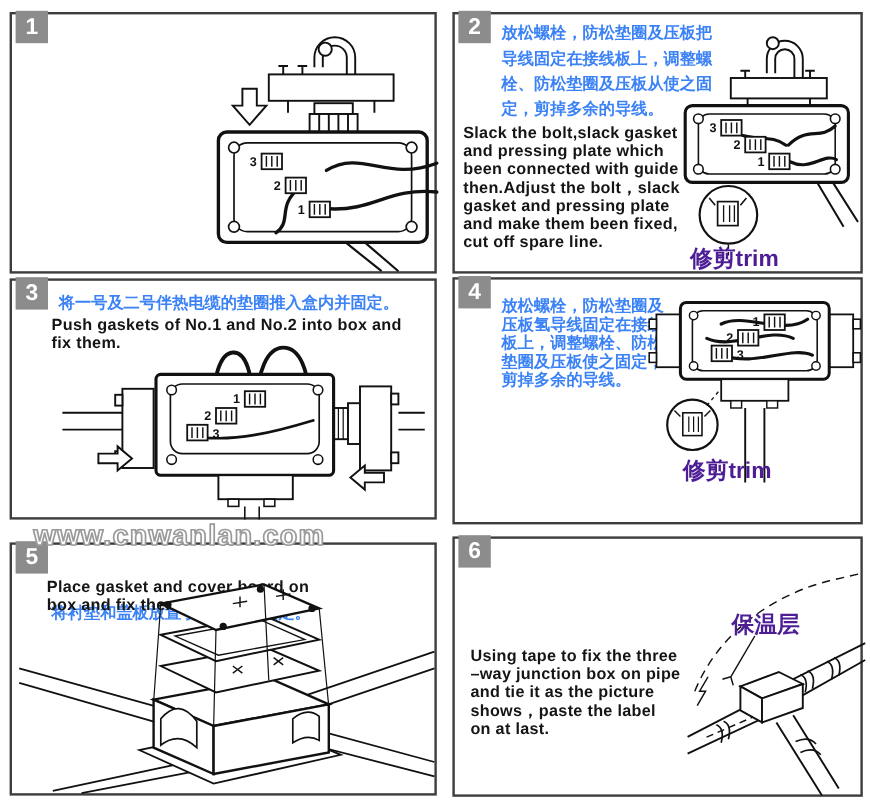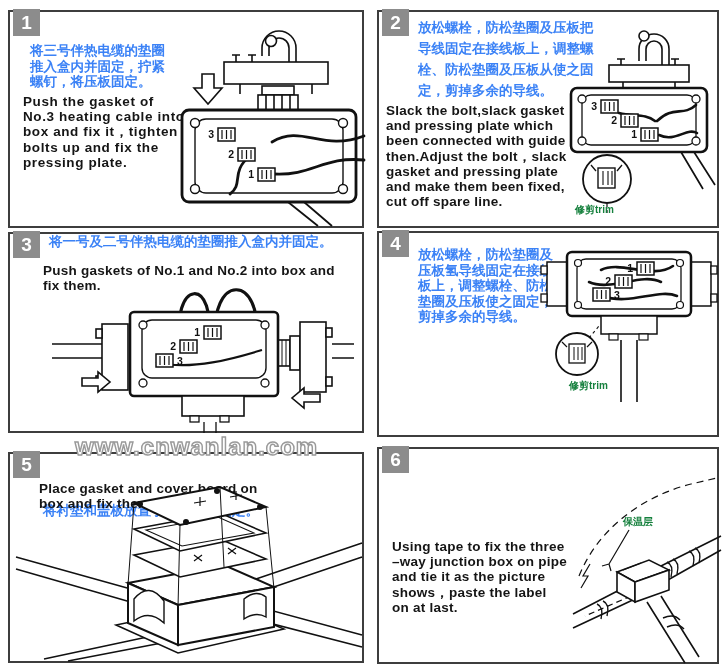--- a/index.html
+++ b/index.html
@@ -7,53 +7,45 @@
         font-family:"Liberation Sans",sans-serif;}
   .panel{position:absolute;border:2px solid #3d3d3d;background:#fff;box-sizing:border-box;}
   .badge{position:absolute;top:-3px;left:3px;width:27px;height:27px;background:#8c8c8c;
          color:#fff;font-weight:700;font-size:19px;line-height:27px;text-align:center;}
   .cn{position:absolute;font-weight:700;color:#3b82f6;white-space:pre-line;
       font-size:13.5px;line-height:15.6px;}
   .cn-wide{line-height:21px;}
   .en{position:absolute;font-weight:600;color:#151515;white-space:pre-line;
       font-size:13.5px;line-height:15.2px;letter-spacing:.25px;}
   .en-sp{letter-spacing:.6px;}
-  .lbl{position:absolute;font-weight:700;font-size:10px;color:#15803d;white-space:pre-line;}
+  .lbl{position:absolute;font-weight:700;font-size:19px;color:#4c1d95;white-space:pre-line;}
   .insul{text-align:center;line-height:15px;}
   .insul .en-part{font-weight:600;}
   .watermark{position:absolute;left:28px;top:433px;font-size:24px;font-weight:800;
              letter-spacing:1px;color:#fdfdfd;-webkit-text-stroke:1.4px #9a9a9a;
-             text-shadow:0 0 1px #c9c9c9;margin-left:47px;}
+             text-shadow:0 0 1px #c9c9c9;}
   svg{position:absolute;overflow:visible;}
   svg text{font-family:"Liberation Sans",sans-serif;font-size:10.5px;font-weight:700;fill:#111;}
 </style>
 </head>
 <body>
 
 <div id="page">
 
   <svg width="0" height="0">
     <defs>
       <g id="term">
         <rect x="0" y="0" width="17" height="13" fill="#fff" stroke="#111" stroke-width="1.5"></rect>
         <path d="M4 2 V11 M8.5 2 V11 M13 2 V11" stroke="#111" stroke-width="1.2" fill="none"></path>
       </g>
     </defs>
   </svg>
 
   <div class="panel" style="left:8px;top:10px;width:356px;height:218px;">
     <div class="badge">1</div>
-    <div class="cn" style="left:20px;top:31px;">将三号伴热电缆的垫圈
-推入盒内并固定，拧紧
-螺钉，将压板固定。</div>
-    <div class="en en-sp" style="left:13px;top:82px;">Push the gasket of
-No.3 heating cable into
-box and fix it，tighten
-bolts up and fix the
-pressing plate.</div>
     <svg style="left:162px;top:12px;" width="192" height="202" viewBox="0 0 192 202">
       <g fill="none" stroke="#111" stroke-width="1.6">
         <path d="M90 32 v-8 a17 17 0 0 1 34 0 v14"></path>
         <path d="M97 32 v-8 a10 10 0 0 1 20 0 v14"></path>
         <circle cx="99" cy="17" r="5.5" fill="#fff"></circle>
         <rect x="52" y="38" width="104" height="22" fill="#fff"></rect>
         <path d="M64 38 v-7 m-4 0 h8 M80 38 v-7 m-4 0 h8"></path>
         <path d="M68 60 v10 M140 60 v10"></path>
         <rect x="90" y="62" width="32" height="9" fill="#fff"></rect>
         <rect x="86" y="71" width="40" height="15" fill="#fff"></rect>
@@ -135,21 +127,21 @@
         <path d="M40 150 v14 M45 150 v14 M49 150 v14" stroke-width="1.1"></path>
         <path d="M33 150 l-5 -6 M54 150 l5 -6" stroke-width="1.3"></path>
         <path d="M44 183 v9" stroke-width="1.2" stroke-dasharray="3 3"></path>
       </g>
     </svg>
     <div class="lbl" style="left:196px;top:191px;">修剪trim</div>
   </div>
 
   <div class="panel" style="left:8px;top:232px;width:356px;height:201px;">
     <div class="badge">3</div>
-    <div class="cn" style="left:39px;top:0;">将一号及二号伴热电缆的垫圈推入盒内并固定。</div>
+    <div class="cn" style="left:39px;top:11px;">将一号及二号伴热电缆的垫圈推入盒内并固定。</div>
     <div class="en" style="left:33px;top:29px;">Push gaskets of No.1 and No.2 into box and
 fix them.</div>
     <svg style="left:42px;top:58px;" width="302" height="141" viewBox="0 0 302 141">
       <g fill="none" stroke="#111" stroke-width="1.6">
         <path d="M0 52 H50 M0 66 H50"></path>
         <rect x="50" y="32" width="26" height="66" fill="#fff"></rect>
         <rect x="44" y="37" width="6" height="9" fill="#fff"></rect>
           <rect x="44" y="84" width="6" height="9" fill="#fff"></rect>
         <rect x="226" y="48" width="12" height="26" fill="#fff"></rect>
           <path d="M230 48 v26 M234 48 v26" stroke-width="1"></path>

